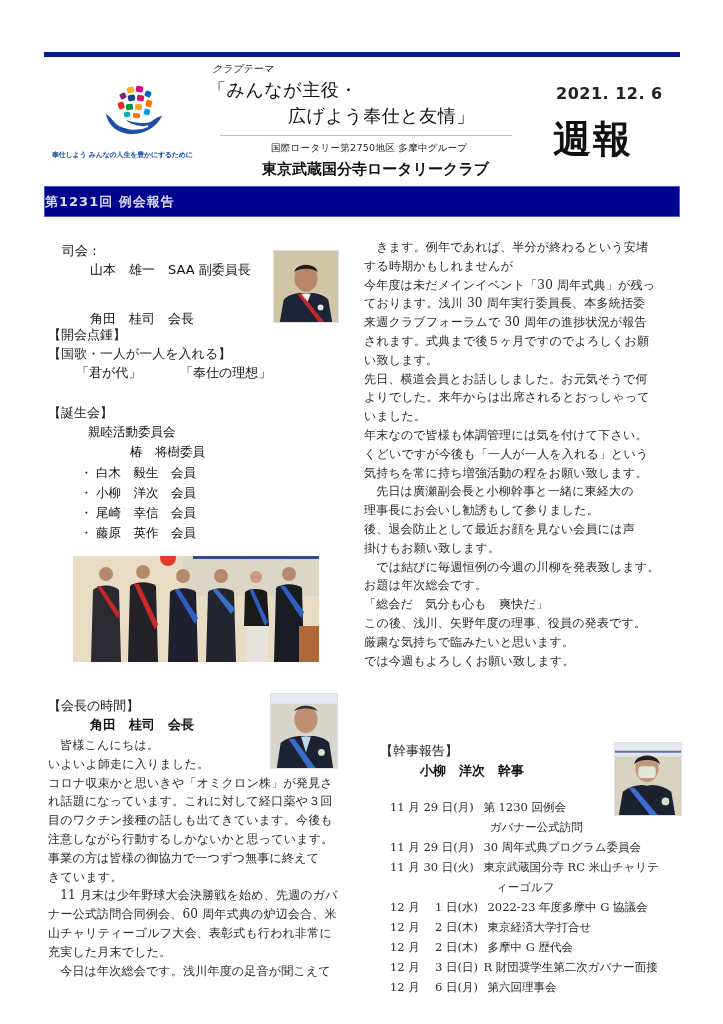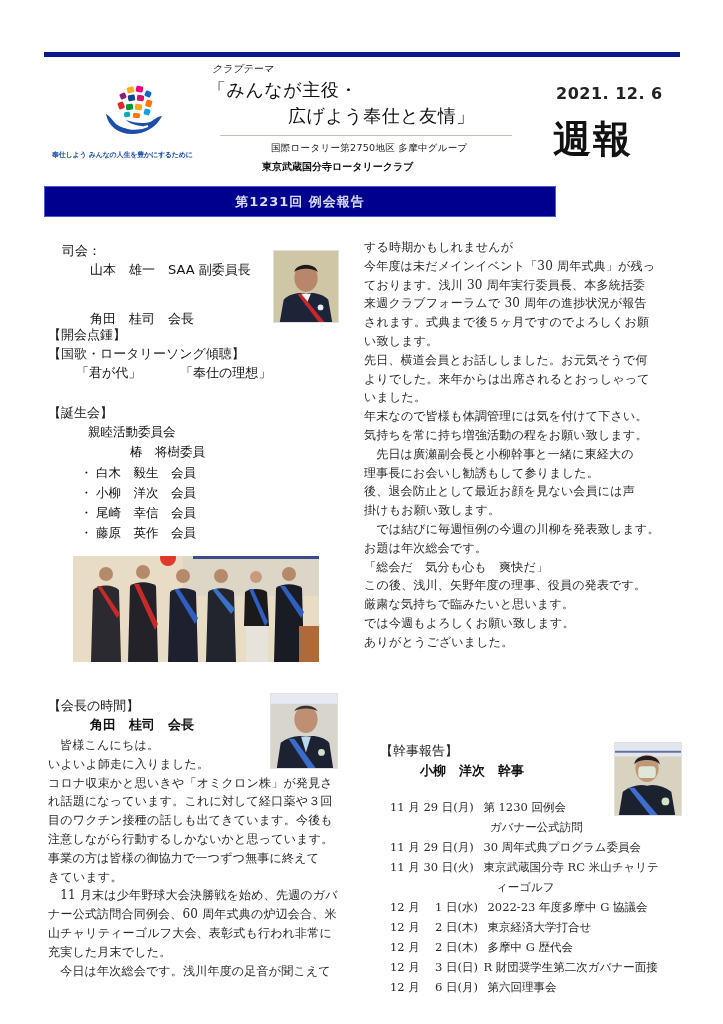--- a/index.html
+++ b/index.html
@@ -10,26 +10,26 @@
 
   
   .logo { position: absolute; left: 100px; top: 82px; width: 70px; height: 62px; }
   .logo-tagline { position: absolute; left: 52px; top: 150px; width: 170px; font-family: "DejaVu Sans", sans-serif; font-size: 7px; font-weight: bold; color: #1c4fa8; white-space: nowrap; letter-spacing: -0.2px; }
 
   .theme-label { position: absolute; left: 212px; top: 62px; font-family: "DejaVu Sans", sans-serif; font-size: 10px; color: #222; font-style: italic; }
   .theme-line1 { position: absolute; left: 208px; top: 78px; font-family: "DejaVu Sans", sans-serif; font-size: 18px; color: #111; letter-spacing: 0.5px; }
   .theme-line2 { position: absolute; left: 288px; top: 104px; font-family: "DejaVu Sans", sans-serif; font-size: 18px; color: #111; letter-spacing: 0.5px; }
   .theme-rule { position: absolute; left: 220px; top: 135px; width: 292px; height: 1px; background: #c9bfb0; }
   .district { position: absolute; left: 245px; top: 142px; font-family: "DejaVu Sans", sans-serif; font-size: 9.5px; color: #222; letter-spacing: 0.3px; padding-left: 26px; }
-  .club-name { position: absolute; left: 262px; top: 160px; font-family: "DejaVu Sans", sans-serif; font-size: 10px; font-weight: bold; color: #111; }
+  .club-name { position: absolute; left: 262px; top: 160px; font-family: "DejaVu Sans", sans-serif; font-size: 15px; font-weight: bold; color: #111; }
 
   .date { position: absolute; left: 556px; top: 84px; font-family: "DejaVu Sans", sans-serif; font-size: 16px; font-weight: bold; color: #222; letter-spacing: 0.5px; }
   .weekly { position: absolute; left: 553px; top: 114px; font-family: "DejaVu Sans", sans-serif; font-size: 38px; font-weight: bold; color: #111; letter-spacing: 2px; }
 
-  .banner { position: absolute; left: 44px; top: 186px; width: 512px; height: 31px; background: #00008e; border: 1px solid #4a5cc9; display: flex; align-items: center; justify-content: center; }
+  .banner { position: absolute; left: 44px; top: 186px; width: 636px; height: 31px; background: #00008e; border: 1px solid #4a5cc9; display: flex; align-items: center; justify-content: flex-start; }
   .banner span { font-family: "DejaVu Sans", sans-serif; font-size: 13px; font-weight: bold; color: #d8dcf4; letter-spacing: 1px; }
 
   .sec-head { font-family: "DejaVu Serif", serif; font-size: 13px; color: #222; }
   .bold-name { font-family: "DejaVu Sans", sans-serif; font-weight: bold; font-size: 12.5px; color: #111; }
   .sans { font-family: "DejaVu Sans", sans-serif; font-size: 12.5px; color: #111; }
 
   .abs { position: absolute; white-space: nowrap; }
 
   .photo { position: absolute; overflow: hidden; border: 1px solid #e0e0e0; }
   .photo svg { display: block; width: 100%; height: 100%; }
@@ -92,21 +92,21 @@
     <path d="M6 73 L10 50 C16 44 26 42 33 44 C40 42 50 44 56 50 L60 73 Z" fill="#1e2438"></path>
     <path d="M28 44 L33 56 L38 44 Z" fill="#f4f4f4"></path>
     <path d="M24 44 L46 73 L52 73 L28 44 Z" fill="#c8262c"></path>
     <circle cx="48" cy="58" r="3" fill="#e8e8f0"></circle>
   </svg>
 </div>
 
 <div class="abs sec-head" style="left:48px; top:290px;margin-top:36px;">【開会点鍾】</div>
 <div class="abs bold-name" style="left:90px; top:310px; font-weight:normal; font-size:13px;">角田　桂司　会長</div>
 
-<div class="abs sec-head" style="left:48px; top:345px;">【国歌・ロータリーソング傾聴】</div>
+<div class="abs sec-head" style="left:48px; top:345px;">【国歌・一人が一人を入れる】</div>
 <div class="abs sans" style="left:76px; top:364px; font-size:13px;">「君が代」</div>
 <div class="abs sans" style="left:180px; top:364px; font-size:13px;">「奉仕の理想」</div>
 
 <div class="abs sec-head" style="left:48px; top:404px;">【誕生会】</div>
 <div class="abs sans" style="left:88px; top:424px;">親睦活動委員会</div>
 <div class="abs sans" style="left:130px; top:444px;">椿　将樹委員</div>
 
 <div class="abs sans" style="left:80px; top:465px;">・</div>
 <div class="abs sans" style="left:96px; top:465px;">白木　毅生　会員</div>
 <div class="abs sans" style="left:80px; top:485px;">・</div>
@@ -173,42 +173,43 @@
   <div>事業の方は皆様の御協力で一つずつ無事に終えて</div>
   <div>きています。</div>
   <div>　11 月末は少年野球大会決勝戦を始め、先週のガバ</div>
   <div>ナー公式訪問合同例会、60 周年式典の炉辺会合、米</div>
   <div>山チャリティーゴルフ大会、表彰式も行われ非常に</div>
   <div>充実した月末でした。</div>
   <div>　今日は年次総会です。浅川年度の足音が聞こえて</div>
 </div>
 
 <div class="body-text" style="left:364px; top:238px;">
+  <div>　きます。例年であれば、半分が終わるという安堵</div>
   <div>する時期かもしれませんが</div>
   <div>今年度は未だメインイベント「30 周年式典」が残っ</div>
   <div>ております。浅川 30 周年実行委員長、本多統括委</div>
   <div>来週クラブフォーラムで 30 周年の進捗状況が報告</div>
   <div>されます。式典まで後５ヶ月ですのでよろしくお願</div>
   <div>い致します。</div>
   <div>先日、横道会員とお話ししました。お元気そうで何</div>
   <div>よりでした。来年からは出席されるとおっしゃって</div>
   <div>いました。</div>
   <div>年末なので皆様も体調管理には気を付けて下さい。</div>
+  <div>くどいですが今後も「一人が一人を入れる」という</div>
   <div>気持ちを常に持ち増強活動の程をお願い致します。</div>
   <div>　先日は廣瀬副会長と小柳幹事と一緒に東経大の</div>
   <div>理事長にお会いし勧誘もして参りました。</div>
   <div>後、退会防止として最近お顔を見ない会員には声</div>
   <div>掛けもお願い致します。</div>
   <div>　では結びに毎週恒例の今週の川柳を発表致します。</div>
   <div>お題は年次総会です。</div>
   <div>「総会だ　気分も心も　爽快だ」</div>
   <div>この後、浅川、矢野年度の理事、役員の発表です。</div>
   <div>厳粛な気持ちで臨みたいと思います。</div>
   <div>では今週もよろしくお願い致します。</div>
-  <div>ありがとうございました。</div>
 </div>
 
 <div class="abs sec-head" style="left:380px; top:742px;">【幹事報告】</div>
 <div class="abs bold-name" style="left:420px; top:762px; font-size:13px;">小柳　洋次　幹事</div>
 
 <div class="photo" style="left:614px; top:742px; width:68px; height:74px;">
   <svg viewBox="0 0 68 74" preserveAspectRatio="none">
     <rect width="68" height="74" fill="#d8d2c0"></rect>
     <rect x="0" y="0" width="68" height="14" fill="#e4e6ee"></rect>
     <rect x="0" y="8" width="68" height="2" fill="#6070a0"></rect>

